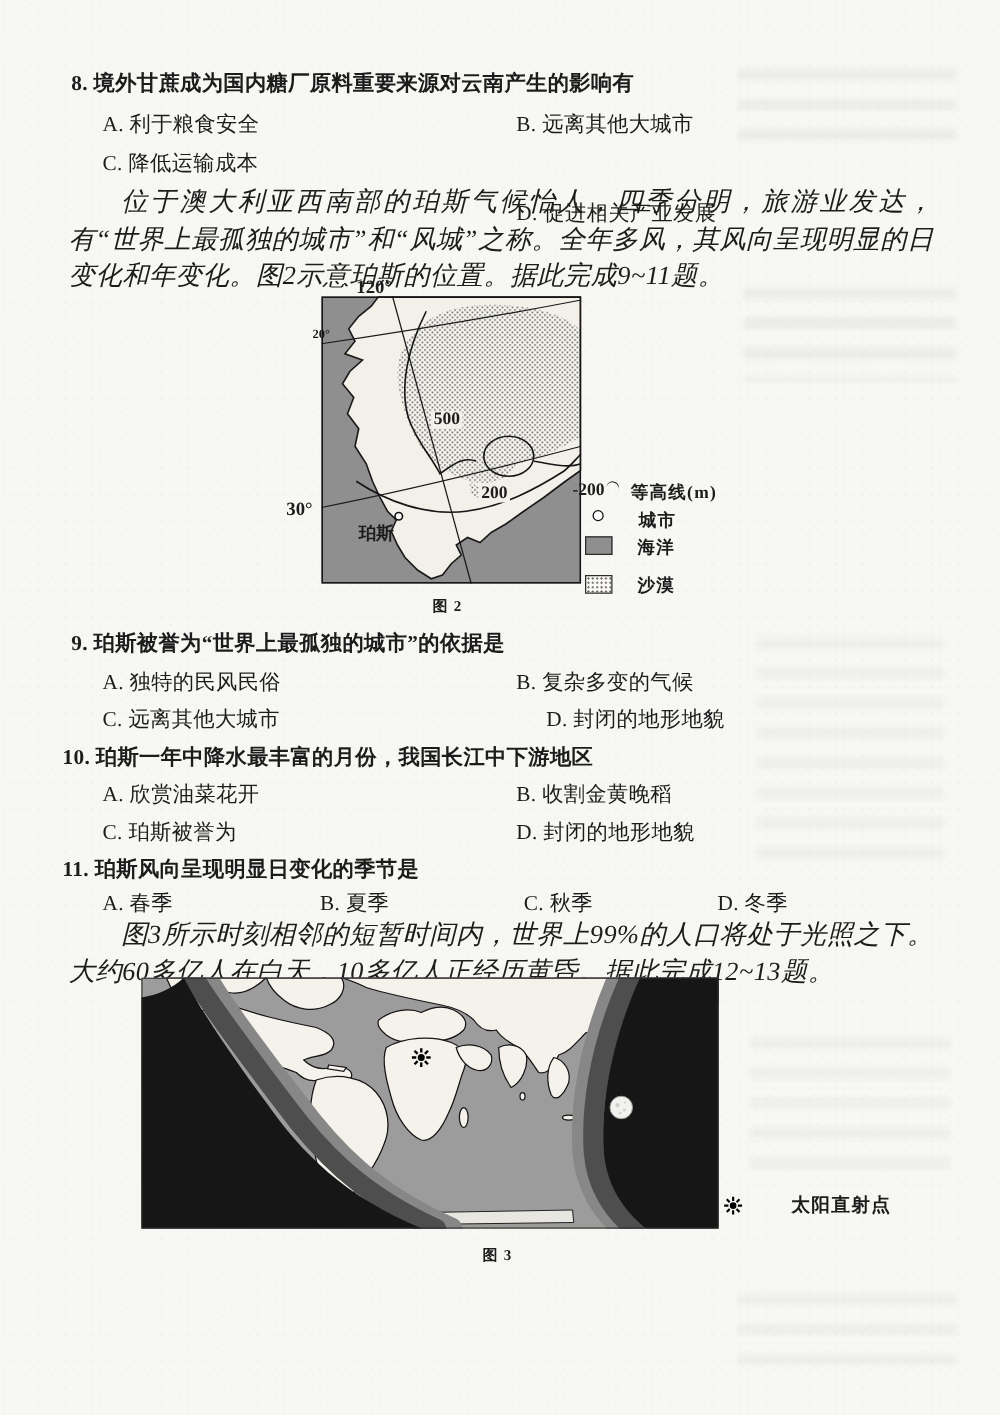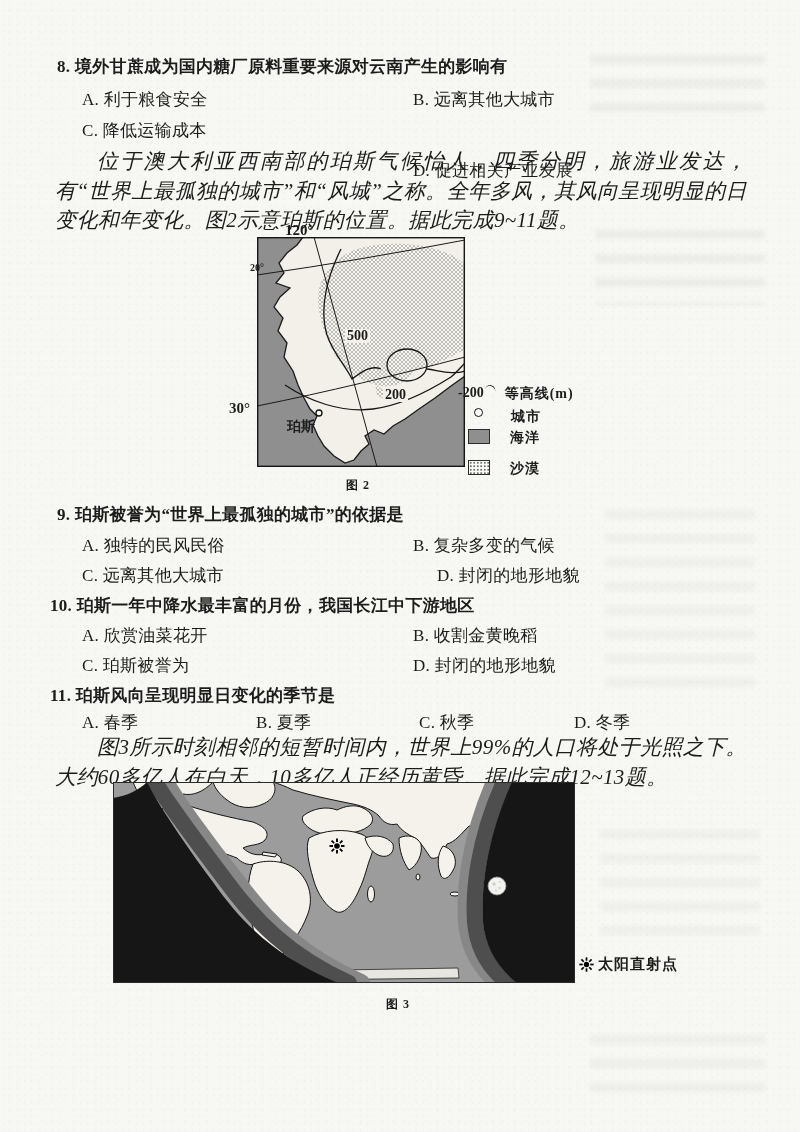--- a/index.html
+++ b/index.html
@@ -178,21 +178,21 @@
             <line x1="4" y1="0" x2="7.5" y2="0"></line>
           <line x1="-2.9" y1="-2.9" x2="-5.4" y2="-5.4"></line>
             <line x1="2.9" y1="2.9" x2="5.4" y2="5.4"></line>
           <line x1="-2.9" y1="2.9" x2="-5.4" y2="5.4"></line>
             <line x1="2.9" y1="-2.9" x2="5.4" y2="-5.4"></line>
         </g>
       </g>
       <rect x="0.5" y="0.5" width="461" height="200" fill="none" stroke="#2a2a2a" stroke-width="1"></rect>
     </svg>
 
-    <div class="abs" style="left:478px;top:176px;display:flex;align-items:center;">
+    <div class="abs" style="left:478px;top:176px;display:flex;align-items:center;gap:35px;">
       <svg width="17" height="17" viewBox="-9 -9 18 18">
         <circle r="2.8" fill="#000"></circle>
         <g stroke="#000" stroke-width="1.8">
           <line y1="-4" y2="-7.6"></line>
             <line y1="4" y2="7.6"></line>
           <line x1="-4" x2="-7.6"></line>
             <line x1="4" x2="7.6"></line>
           <line x1="-2.9" y1="-2.9" x2="-5.4" y2="-5.4"></line>
             <line x1="2.9" y1="2.9" x2="5.4" y2="5.4"></line>
           <line x1="-2.9" y1="2.9" x2="-5.4" y2="5.4"></line>

